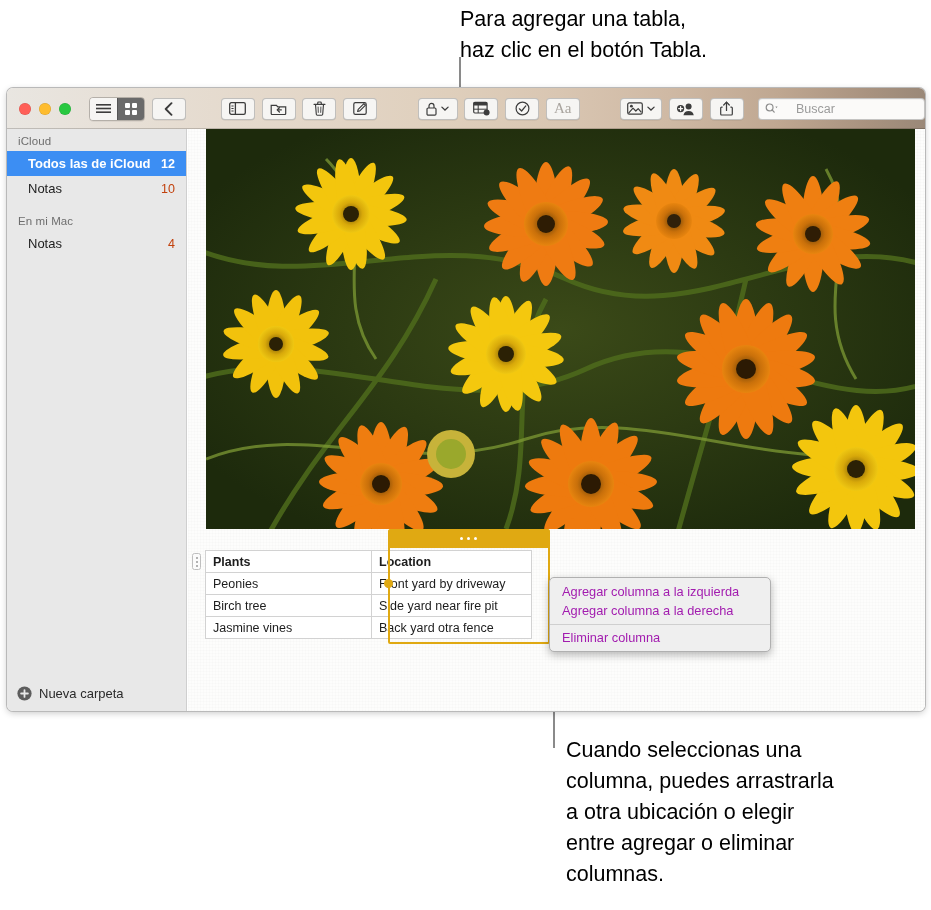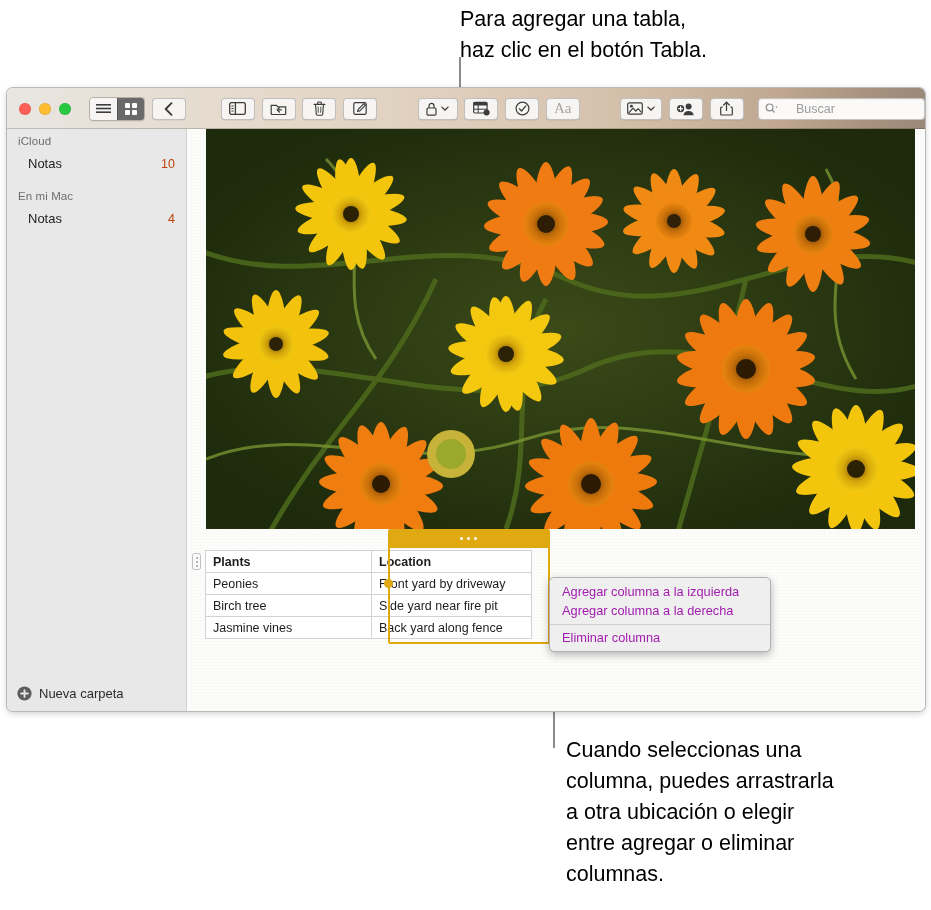--- a/index.html
+++ b/index.html
@@ -378,20 +378,24 @@
           <path d="M10.4 3.6 L12.6 3.6 L11.5 5.2 Z" fill="#8d8d8d"></path>
         </svg>
         <span class="ph">Buscar</span>
       </div>
     </div>
 
     <div id="sidebar">
 
       <div class="sb-header">iCloud</div>
 
+      <div class="sb-row selected">
+        <span class="label">Todos las de iCloud</span>
+        <span class="count">12</span>
+      </div>
 
       <div class="sb-row">
         <span class="label">Notas</span>
         <span class="count">10</span>
       </div>
 
 
       <div class="sb-header" style="padding-top:14px">En mi Mac</div>
 
       <div class="sb-row">
@@ -620,21 +624,21 @@
           <tr>
             <td class="c0">Peonies</td>
             <td class="c1">Front yard by driveway</td>
           </tr>
           <tr>
             <td class="c0">Birch tree</td>
             <td class="c1">Side yard near fire pit</td>
           </tr>
           <tr>
             <td class="c0">Jasmine vines</td>
-            <td class="c1">Back yard along fence</td>
+            <td class="c1">Back yard otra fence</td>
           </tr>
         </tbody>
           </table>
 
         <div id="col-sel">
           <div class="grab">
             <i></i>
               <i></i>
               <i></i>
           </div>

